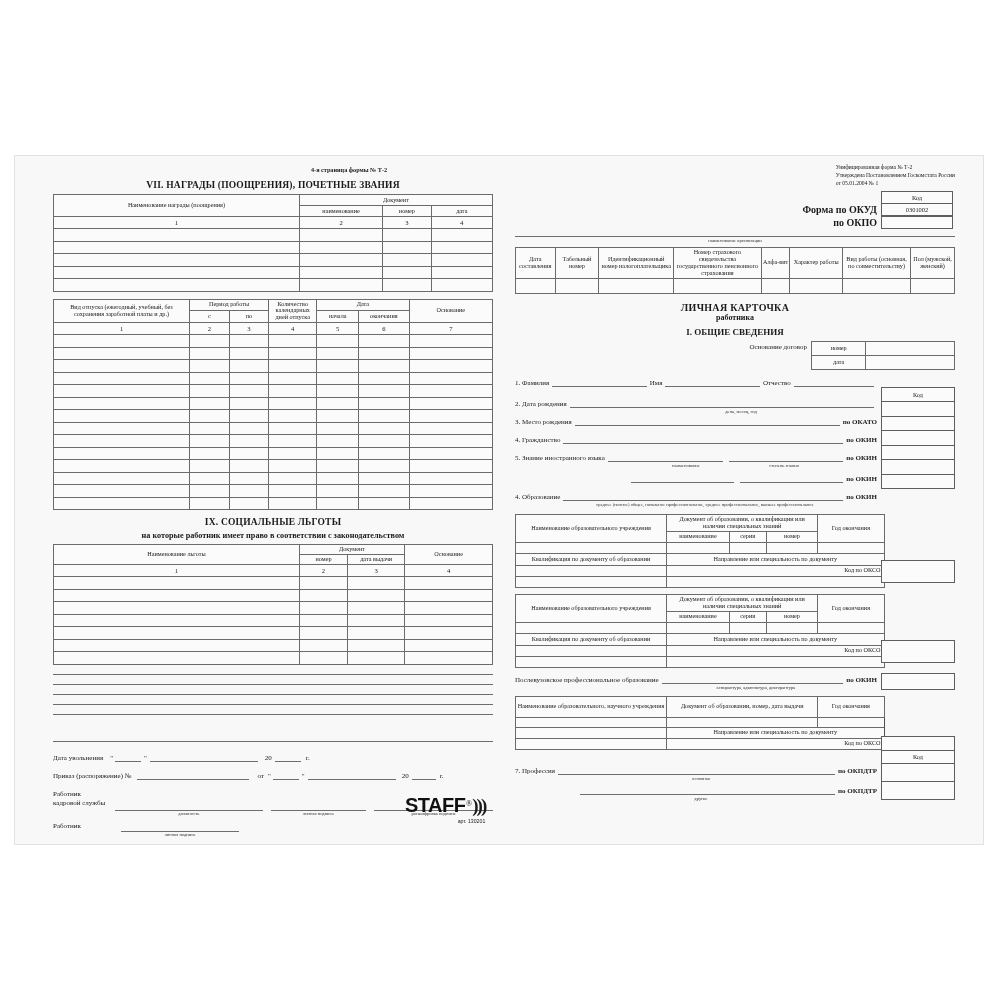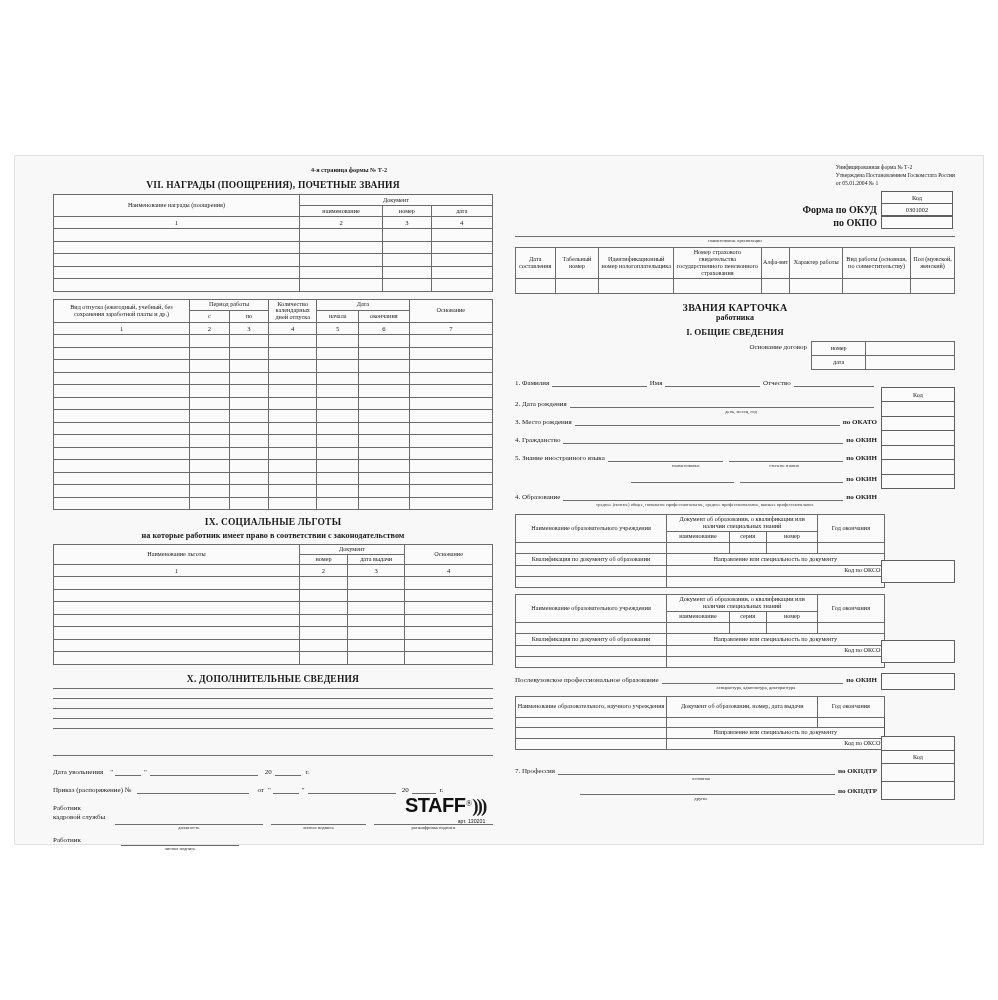--- a/index.html
+++ b/index.html
@@ -405,21 +405,20 @@
           <tr>
             <td class="blank"></td>
             <td class="blank"></td>
             <td class="blank"></td>
             <td class="blank"></td>
           </tr>
         </tbody>
     </table>
 
     <div style="height:9px"></div>
-    <div class="sec-title">X. ДОПОЛНИТЕЛЬНЫЕ СВЕДЕНИЯ</div>
     <div class="ruleblock">
         <div class="rule"></div>
         <div class="rule"></div>
         <div class="rule"></div>
         <div class="rule"></div>
         <div class="rule"></div>
       </div>
 
     <div style="height:8px"></div>
     <div class="rule" style="margin-top:9px;"></div>
@@ -549,21 +548,21 @@
         <td></td>
         <td></td>
         <td></td>
         <td></td>
         <td></td>
       </tr>
     </tbody>
       </table>
 
     <div style="height:8px"></div>
-    <div class="bigtitle">ЗВАНИЯ КАРТОЧКА</div>
+    <div class="bigtitle">ЛИЧНАЯ КАРТОЧКА</div>
     <div class="bigsub">работника</div>
     <div style="height:5px"></div>
     <div class="sect1">I. ОБЩИЕ СВЕДЕНИЯ</div>
 
     <div style="height:4px"></div>
     <div style="display:flex;justify-content:flex-end;align-items:flex-start;">
       <div style="font-size:7px;padding-top:2px;padding-right:4px;">Основание договор</div>
       <table class="grid" style="width:144px;table-layout:fixed;">
         <colgroup>
             <col style="width:38%">

